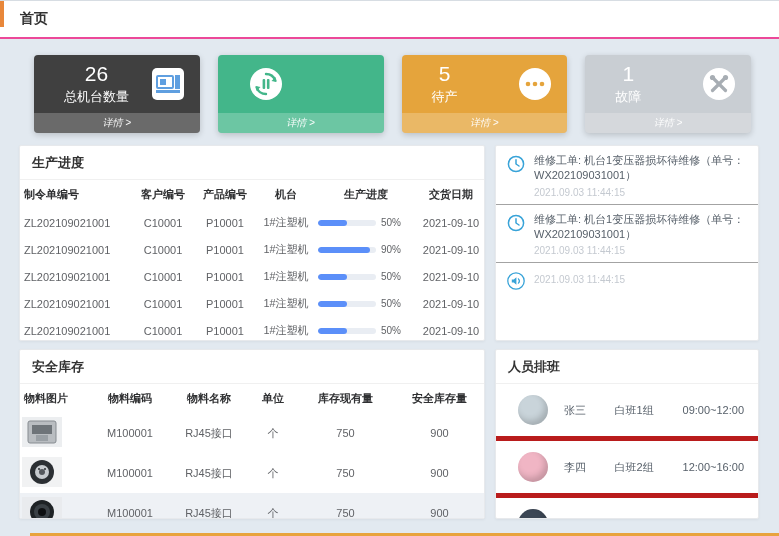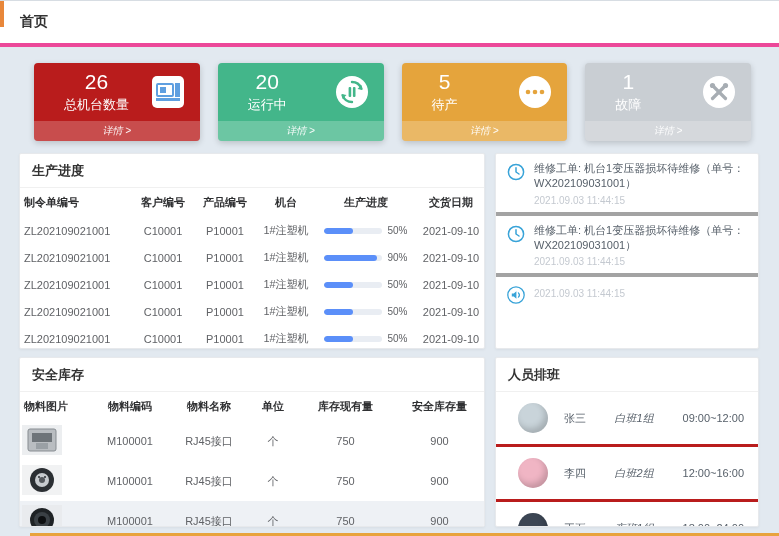--- a/index.html
+++ b/index.html
@@ -5,21 +5,21 @@
   * { margin:0; padding:0; box-sizing:border-box; }
   html,body { width:779px; height:536px; overflow:hidden; }
   body {
     font-family:"Liberation Sans","DejaVu Sans",sans-serif;
     background:#e2e9f0;
     position:relative;
     border-top:1px solid #d7dde3;
   }
   
   .topbar {
-    height:46px; background:#ffffff; border-bottom:4px solid #ec4899;
+    height:38px; background:#ffffff; border-bottom:2px solid #ec4899;
     display:flex; align-items:center; padding-left:20px;
   }
   .topbar .title { font-size:14px; color:#333; font-weight:600; }
 
   
   .cards { display:flex; gap:18px; padding:16px 28px 12px 34px; }
   .card {
     flex:1; height:78px; border-radius:4px; position:relative; color:#fff;
     overflow:hidden; box-shadow:0 2px 6px rgba(0,0,0,0.18); cursor:pointer;
   }
@@ -45,64 +45,64 @@
   }
 
   
   table { width:100%; border-collapse:collapse; table-layout:fixed; }
   th { font-size:11px; color:#303133; font-weight:700; padding:7px 2px; text-align:center; }
   td { font-size:11px; color:#606266; padding:6px 2px; text-align:center; }
   .ta-l { text-align:left; padding-left:4px; }
   .prod-col-order { width:112px; } .prod-col-cust { width:62px; } .prod-col-prod { width:62px; }
   .prod-col-mach { width:60px; } .prod-col-prog { width:100px; } .prod-col-date { width:70px; }
 
-  .pg { display:flex; align-items:center; gap:5px; justify-content:center; }
+  .pg { display:flex; align-items:center; gap:5px; }
   .pg-track { width:58px; height:6px; background:#e9edf3; border-radius:3px; overflow:hidden; }
   .pg-fill { height:100%; background:#5b8ff9; border-radius:3px; }
   .pg-txt { font-size:10px; color:#606266; }
 
   
-  .notif-item { display:flex; gap:8px; padding:7px 10px 6px; border-bottom:4px solid #a3a3a3; cursor:pointer; }
+  .notif-item { display:flex; gap:8px; padding:7px 10px 6px; border-bottom:1px solid #a3a3a3; cursor:pointer; }
   .notif-item:last-child { border-bottom:none; }
   .notif-icon { width:20px; height:20px; flex-shrink:0; margin-top:1px; }
   .notif-text { font-size:11px; color:#57606a; line-height:1.35; word-break:break-all; }
   .notif-time { font-size:10px; color:#c4c9d0; margin-top:4px; }
 
   
   .inv-row td { padding:4px 2px; }
   .inv-row.alt { background:#eef1f5; }
   .inv-img { display:inline-block; vertical-align:middle; }
   .inv-col-img { width:70px; } .inv-col-code { width:80px; } .inv-col-name { width:78px; }
   .inv-col-unit { width:50px; } .inv-col-stock { width:95px; } .inv-col-safe { width:93px; }
 
   
-  .staff-row { display:flex; align-items:center; padding:11px 14px 11px 22px; border-bottom:3px solid #b91c1c; }
+  .staff-row { display:flex; align-items:center; padding:11px 14px 11px 22px; border-bottom:5px solid #b91c1c; }
   .staff-row:last-child { border-bottom:none; }
   .avatar { width:30px; height:30px; border-radius:50%; flex-shrink:0; box-shadow:inset -3px -4px 6px rgba(0,0,0,0.18); }
   .staff-name { font-size:11px; color:#57606a; width:58px; margin-left:16px; }
-  .staff-shift { font-size:11px; color:#57606a; width:78px;font-style:italic; }
+  .staff-shift { font-size:11px; color:#57606a; width:78px; }
   .staff-time { font-size:11px; color:#57606a; margin-left:auto; }
 
   
   .left-accent { position:absolute; left:0; top:0; width:4px; height:26px; background:#e8873a; }
   .bottom-accent { position:absolute; left:30px; right:0; bottom:0; height:3px; background:#e8a33d; }
 </style>
 </head>
 <body>
 
 <div class="left-accent"></div>
 <div class="bottom-accent"></div>
 
 <div class="topbar">
   <span class="title">首页</span>
 </div>
 
 <div class="cards">
 
-  <div class="card" style="background: #b91c1c;">
+  <div class="card" style="background: #404040;">
     <div class="card-main">
       <div>
         <div class="card-num">26</div>
         <div class="card-label">总机台数量</div>
       </div>
       <span class="card-icon">
         <svg width="36" height="36" viewBox="0 0 36 36">
           <rect x="2" y="2" width="32" height="32" rx="5" fill="#fff"></rect>
           <rect x="7" y="10" width="16" height="12" rx="1" fill="none" stroke="#5f9fe0" stroke-width="2"></rect>
           <rect x="10" y="13" width="6" height="6" fill="#5f9fe0"></rect>
@@ -111,24 +111,20 @@
         </svg>
       </span>
     </div>
     <div class="card-strip">
       <span>详情 &gt;</span>
     </div>
   </div>
 
   <div class="card" style="background: rgb(67, 182, 138);">
     <div class="card-main">
-      <div>
-        <div class="card-num">20</div>
-        <div class="card-label">运行中</div>
-      </div>
       <span class="card-icon">
         <svg width="36" height="36" viewBox="0 0 36 36">
           <circle cx="18" cy="18" r="16" fill="#fff"></circle>
           <path d="M18 8 a10 10 0 0 1 9.3 6.4" stroke="#43b68a" stroke-width="2.4" fill="none" stroke-linecap="round"></path>
           <path d="M18 28 a10 10 0 0 1 -9.3 -6.4" stroke="#43b68a" stroke-width="2.4" fill="none" stroke-linecap="round"></path>
           <path d="M27.5 11 l1 5 l-5 -1 z" fill="#43b68a"></path>
           <path d="M8.5 25 l-1 -5 l5 1 z" fill="#43b68a"></path>
           <rect x="14.6" y="13" width="2.6" height="10" rx="1" fill="#43b68a"></rect>
           <rect x="18.9" y="13" width="2.6" height="10" rx="1" fill="#43b68a"></rect>
         </svg>

